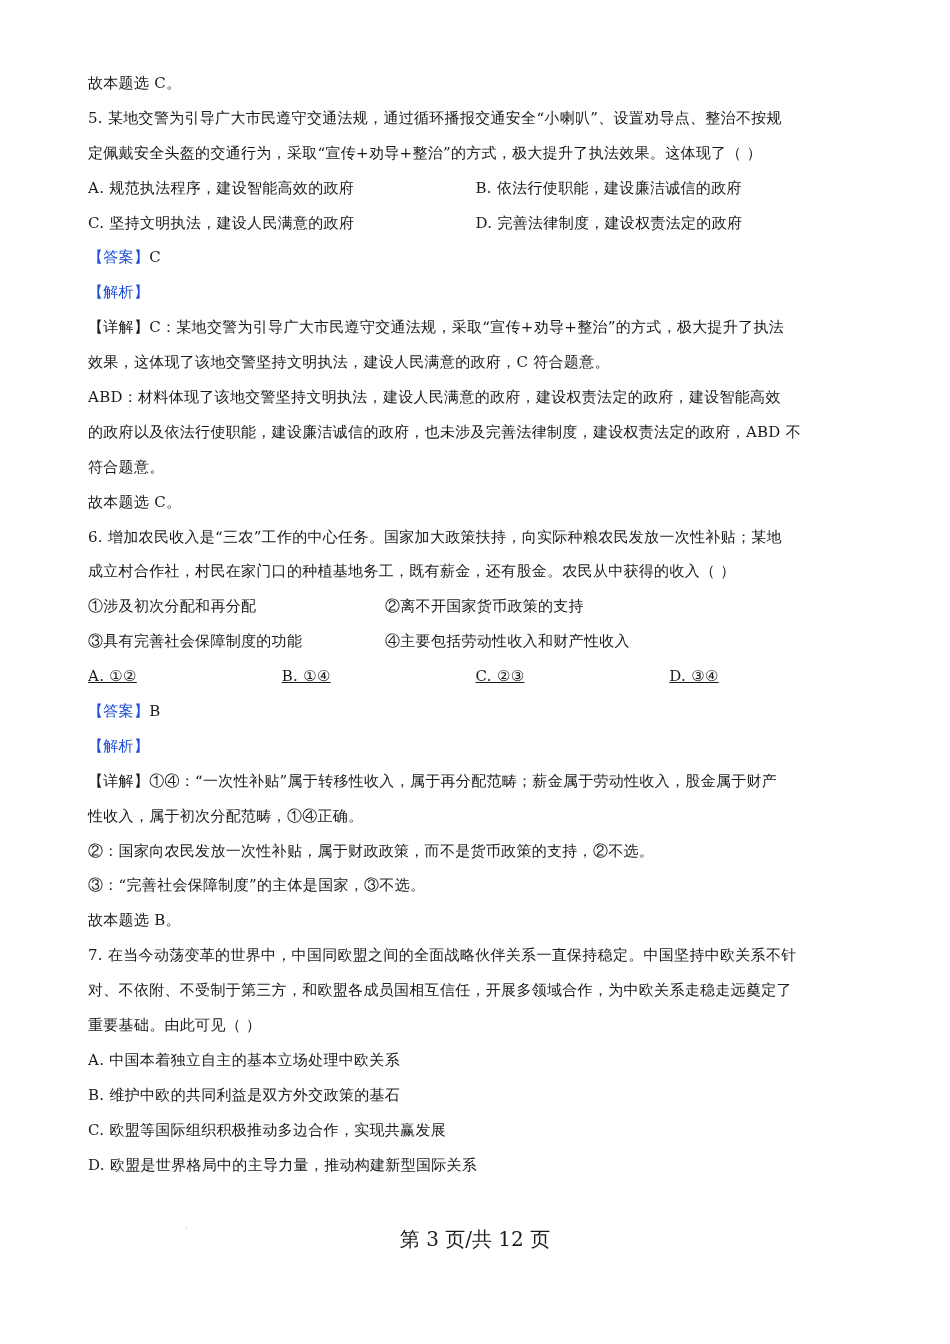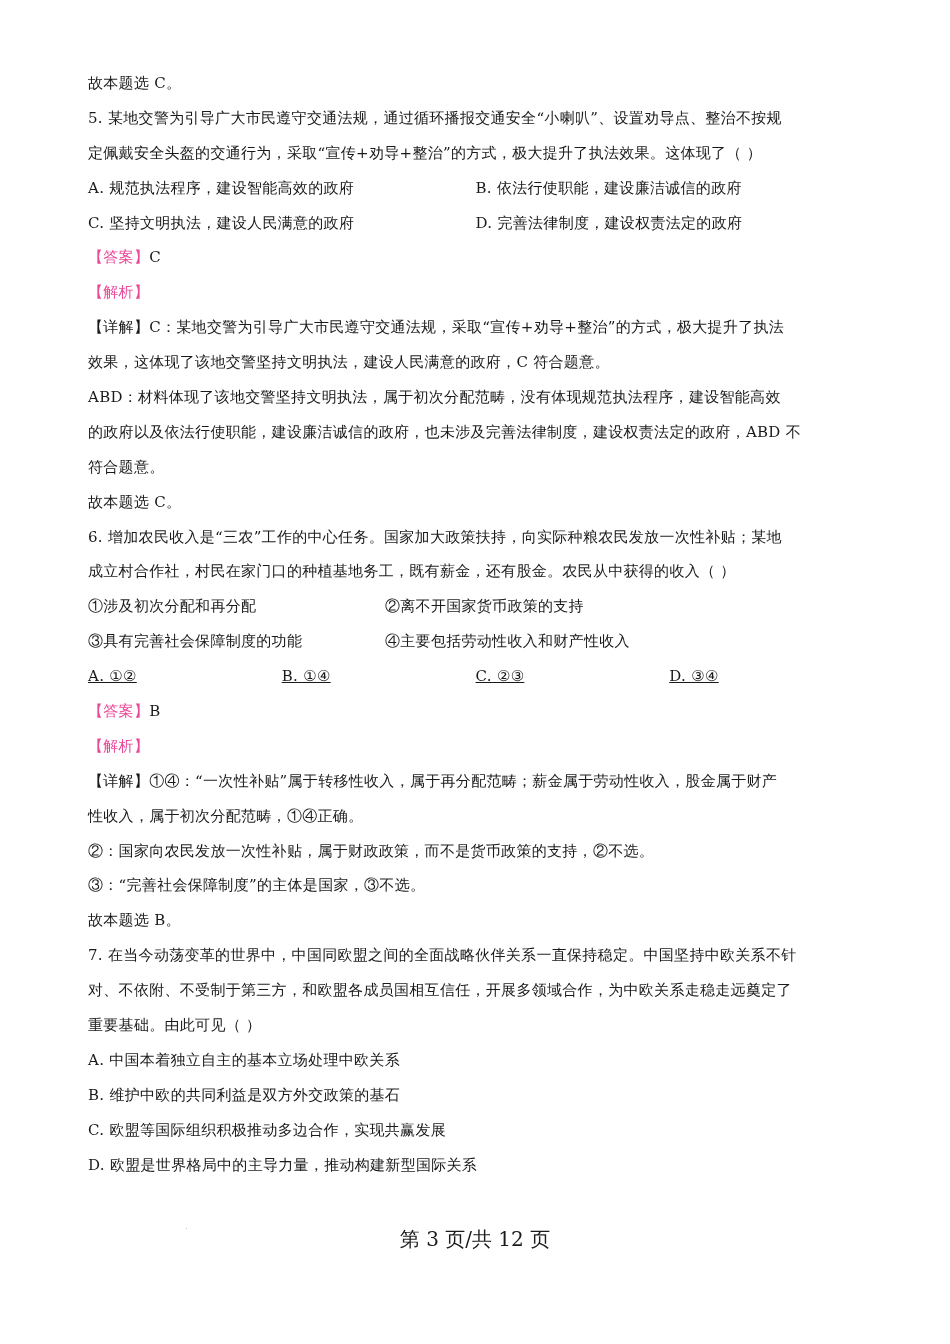--- a/index.html
+++ b/index.html
@@ -1,21 +1,21 @@
 <!DOCTYPE html>
 <html><head>
 <meta charset="utf-8">
 <style>
   html, body { margin: 0; padding: 0; background: #ffffff; }
   body { width: 950px; height: 1344px; position: relative; overflow: hidden;
          font-family: "DejaVu Serif", "Liberation Serif", serif; color: #1a1a1a; }
   .page { position: absolute; left: 0; top: 0; width: 950px; height: 1344px; }
   .content { position: absolute; left: 88px; top: 74px; width: 775px; }
   .line { font-size: 15px; line-height: 18px; height: 18px; margin-bottom: 16.9px; white-space: nowrap; letter-spacing: 0.3px; }
-  .tag { color: #ec4899; }
+  .tag { color: #1d4ed8; }
   .opts2 { display: flex; }
   .opts2 > span { width: 388px; }
   .opts4 { display: flex; }
   .opts4 > span { width: 194px; text-decoration: underline; }
   .stmts { display: flex; gap: 47px; }
   .stmts > span:first-child { width: 250px; }
   .footer { position: absolute; left: 0; width: 950px; top: 1226px; text-align: center; font-size: 20px; color: #1a1a1a; }
   .dot { position: absolute; left: 186px; top: 1228px; width: 1px; height: 1px; background: #bbb; }
 </style>
 </head>
@@ -40,21 +40,21 @@
       <div class="line">
         <span class="tag">【答案】</span><span>C</span>
       </div>
       <div class="line">
         <span class="tag">【解析】</span>
       </div>
       <div class="line">
         <span>【详解】</span><span>C：某地交警为引导广大市民遵守交通法规，采取“宣传+劝导+整治”的方式，极大提升了执法</span>
       </div>
       <div class="line">效果，这体现了该地交警坚持文明执法，建设人民满意的政府，C 符合题意。</div>
-      <div class="line">ABD：材料体现了该地交警坚持文明执法，属于初次分配范畴，没有体现规范执法程序，建设智能高效</div>
+      <div class="line">ABD：材料体现了该地交警坚持文明执法，建设人民满意的政府，建设权责法定的政府，建设智能高效</div>
       <div class="line">的政府以及依法行使职能，建设廉洁诚信的政府，也未涉及完善法律制度，建设权责法定的政府，ABD 不</div>
       <div class="line">符合题意。</div>
       <div class="line">故本题选 C。</div>
     </div>
 
     <div>
       <div class="line">6. 增加农民收入是“三农”工作的中心任务。国家加大政策扶持，向实际种粮农民发放一次性补贴；某地</div>
       <div class="line">成立村合作社，村民在家门口的种植基地务工，既有薪金，还有股金。农民从中获得的收入（ ）</div>
       <div class="line stmts">
         <span>①涉及初次分配和再分配</span>

